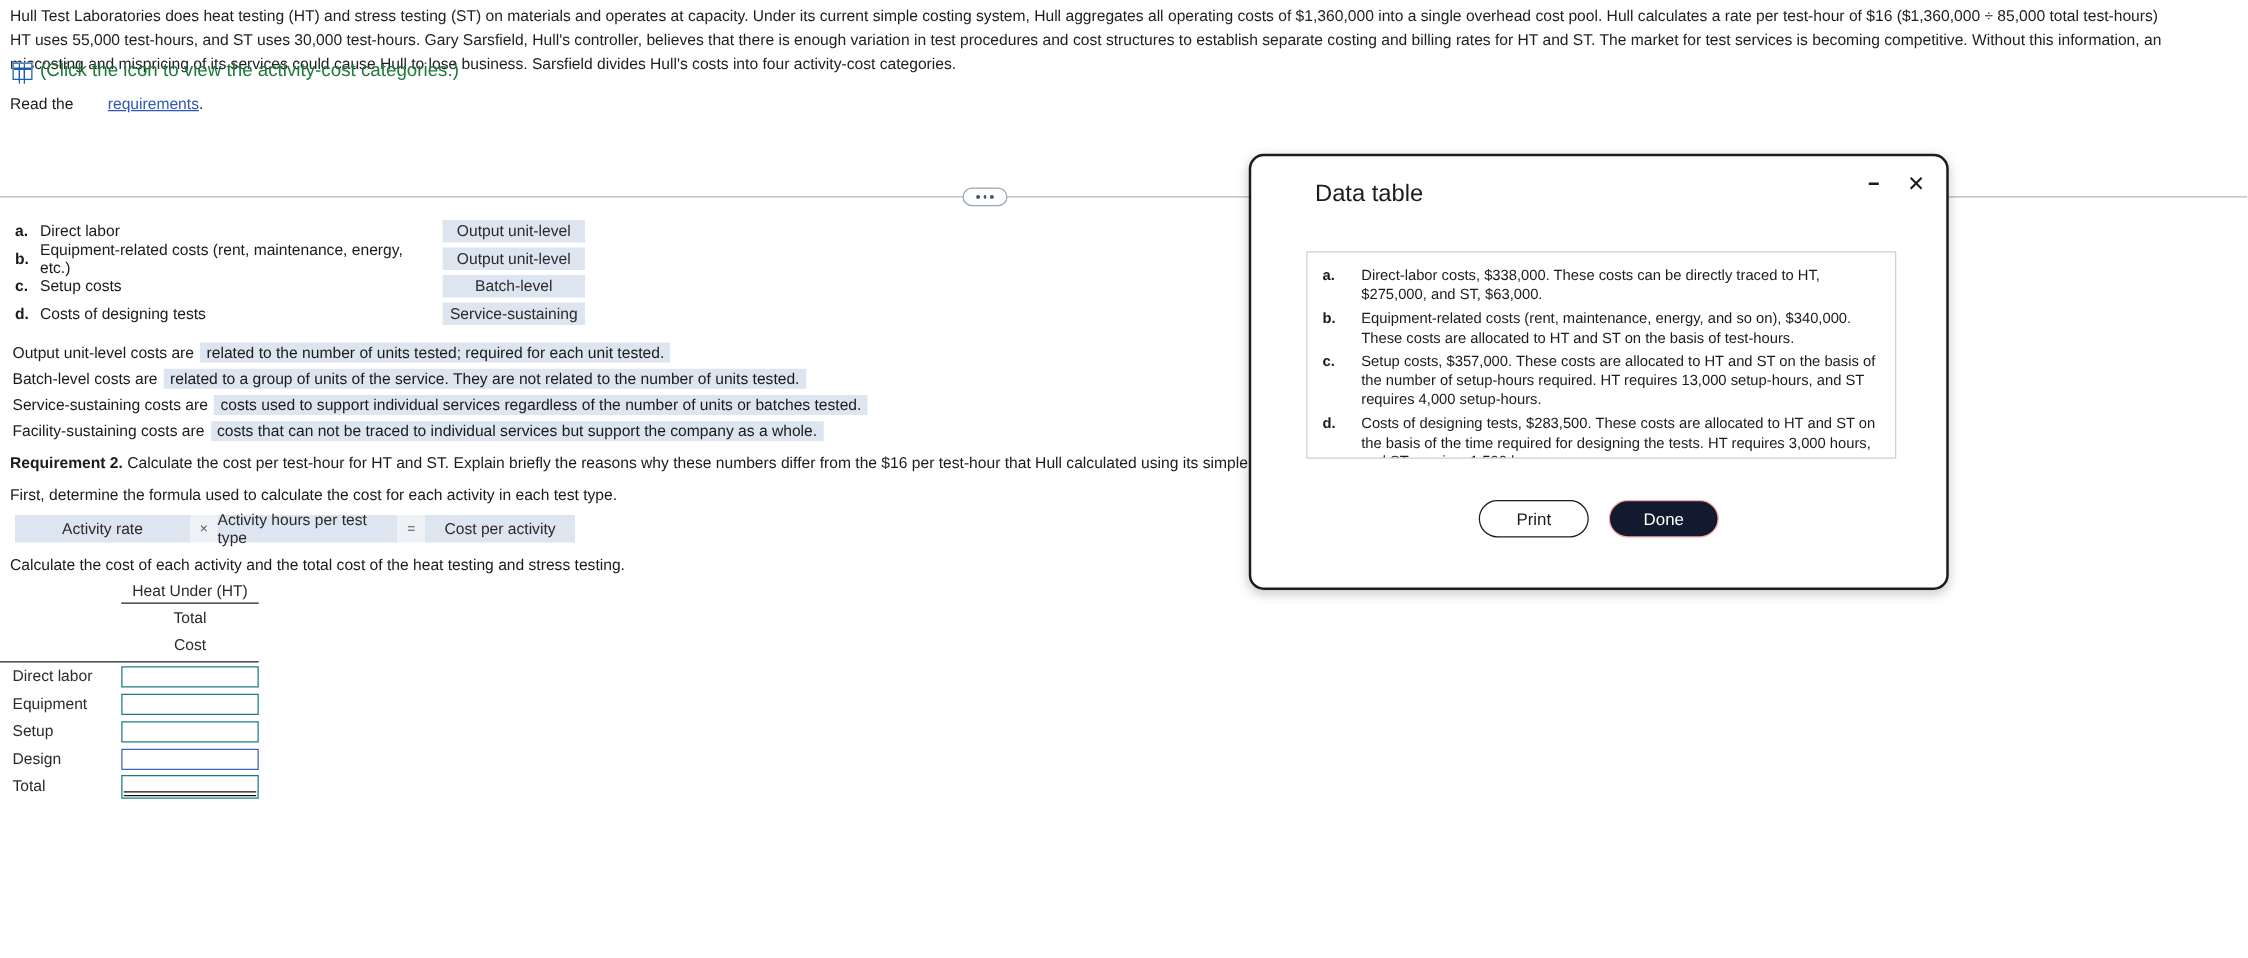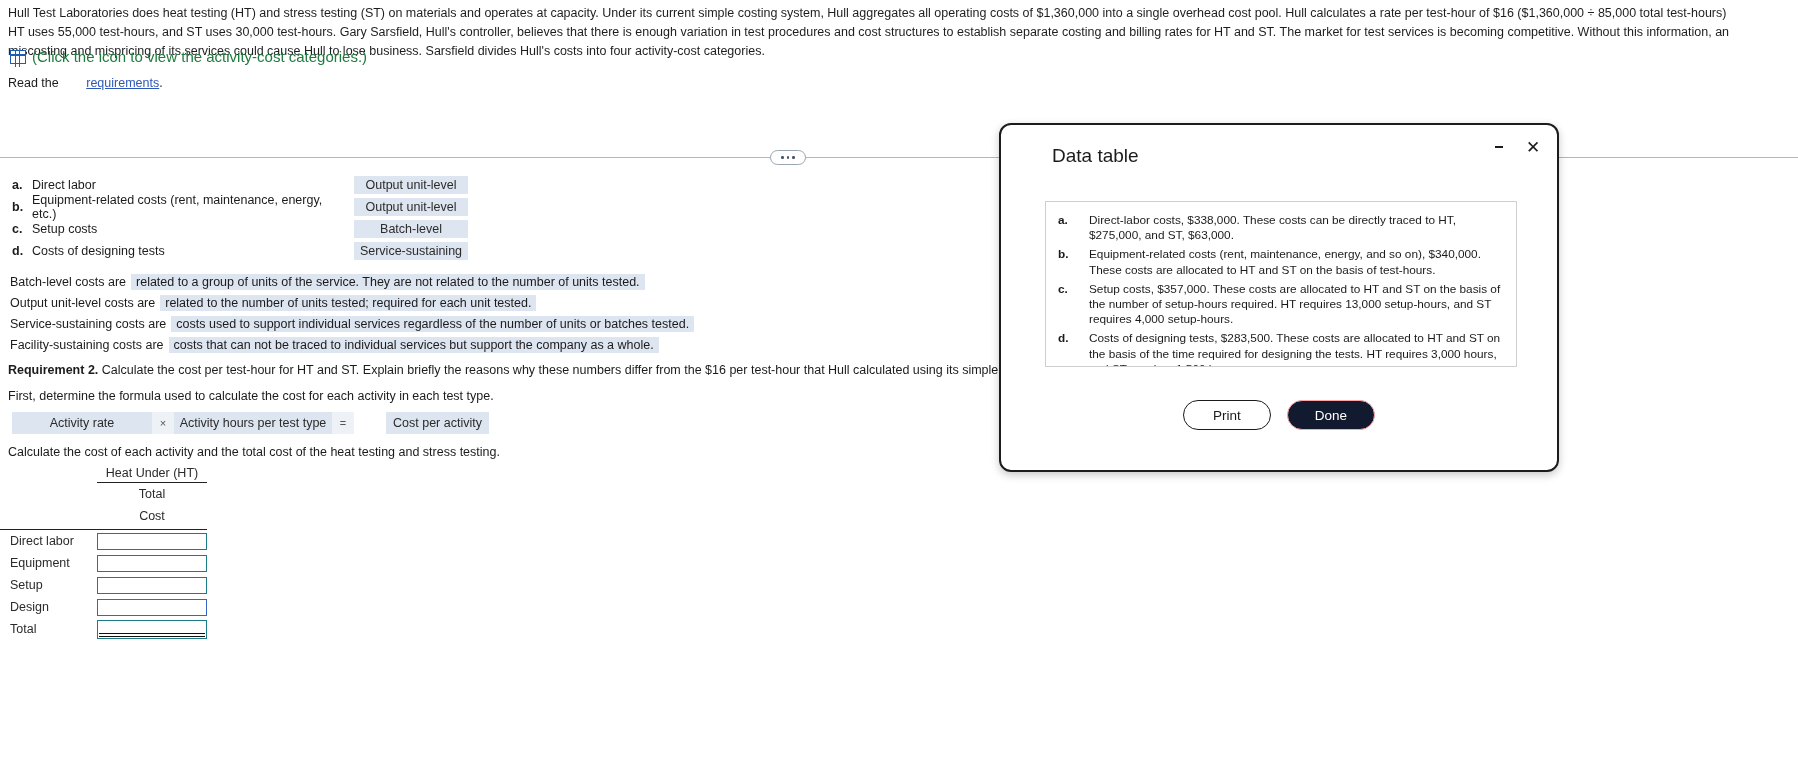--- a/index.html
+++ b/index.html
@@ -154,22 +154,22 @@
   }
   .f-op {
     display: flex; align-items: center; justify-content: center;
     background: #eef2f7;
     color: #555;
     width: 22px;
     font-size: 11px;
     cursor: default;
   }
   .f-w1 { width: 140px; }
-  .f-w2 { width: 158px; }
-  .f-w3 { width: 103px; margin-left: 32px; }
+  .f-w2 { width: 144px; }
+  .f-w3 { width: 120px; }
 
   
   .calc-line {
     position: absolute; left: 8px; top: 445px;
     font-size: 12.5px;
   }
 
   
   .ans-table {
     position: absolute; left: 0px; top: 466px;
@@ -354,26 +354,26 @@
     </div>
     <div class="abcd-row">
       <span class="abcd-letter">d.</span>
       <span class="abcd-text">Costs of designing tests</span>
       <span class="abcd-sel sel-pad-1">Service-sustaining</span>
     </div>
   </div>
 
   <div class="defs">
     <div class="def-row">
+      <span class="def-label">Output unit-level costs are</span>
+      <span class="def-value">related to the number of units tested; required for each unit tested.</span>
+    </div>
+    <div class="def-row">
       <span class="def-label">Batch-level costs are</span>
       <span class="def-value">related to a group of units of the service. They are not related to the number of units tested.</span>
-    </div>
-    <div class="def-row">
-      <span class="def-label">Output unit-level costs are</span>
-      <span class="def-value">related to the number of units tested; required for each unit tested.</span>
     </div>
     <div class="def-row">
       <span class="def-label">Service-sustaining costs are</span>
       <span class="def-value">costs used to support individual services regardless of the number of units or batches tested.</span>
     </div>
     <div class="def-row">
       <span class="def-label">Facility-sustaining costs are</span>
       <span class="def-value">costs that can not be traced to individual services but support the company as a whole.</span>
     </div>
   </div>

